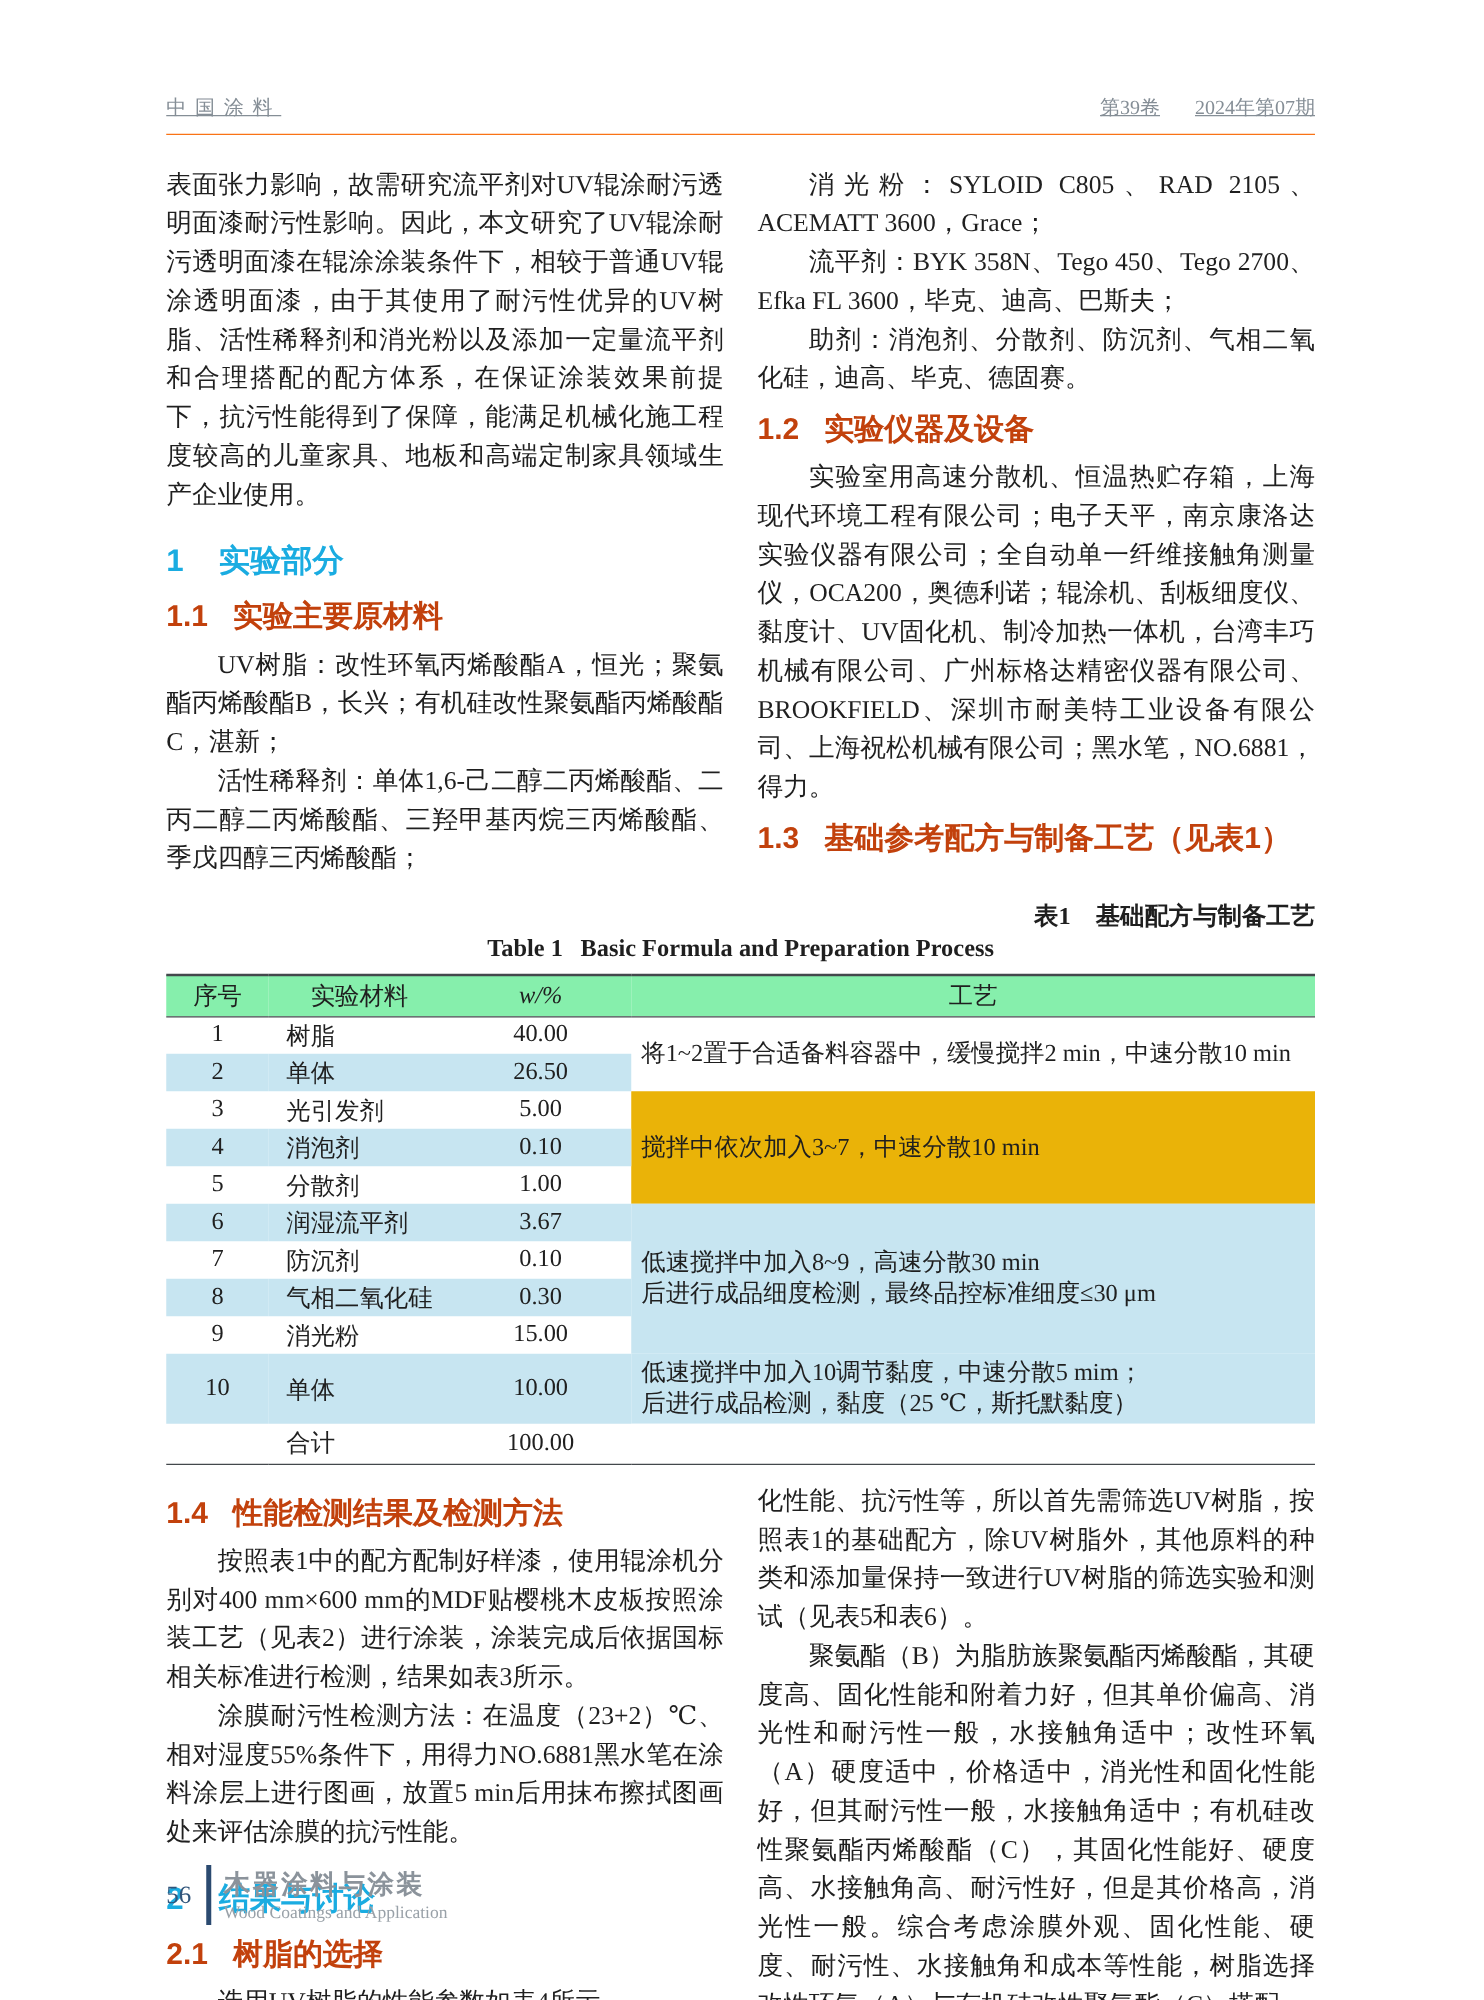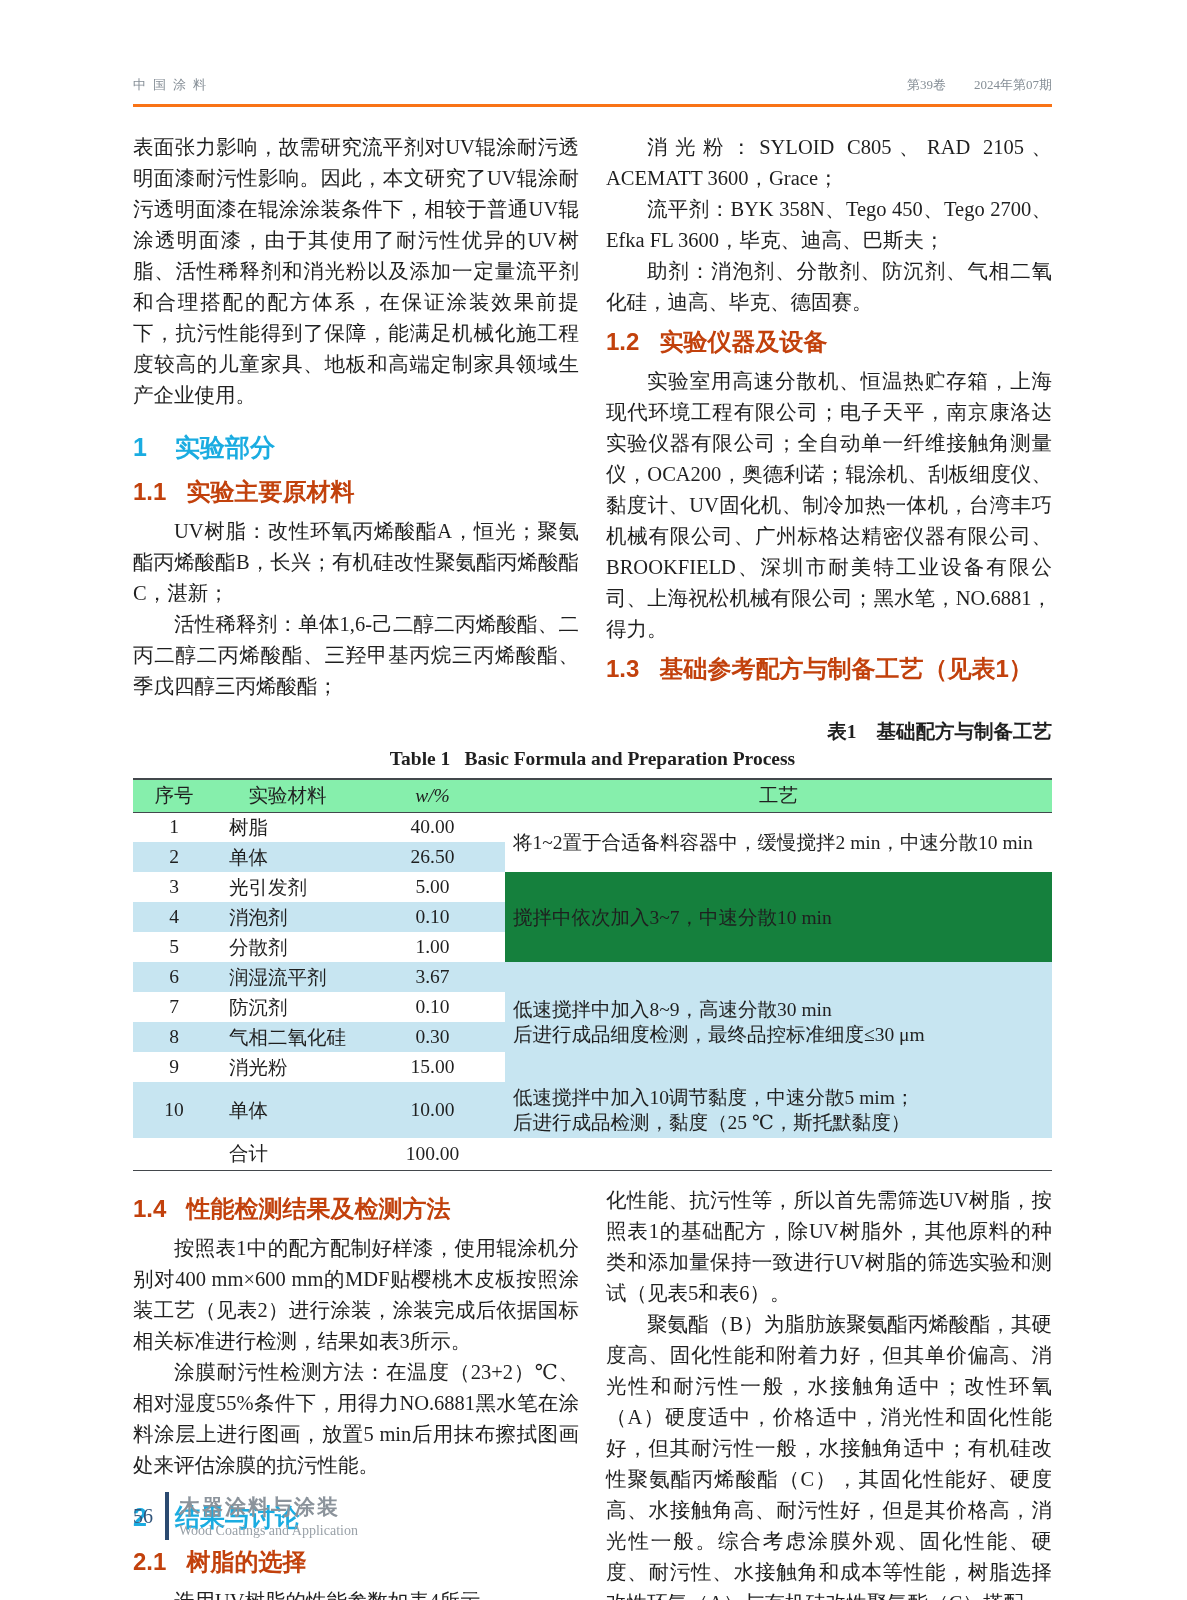--- a/index.html
+++ b/index.html
@@ -9,22 +9,22 @@
     width:1187px; height:1600px;
     background:#ffffff;
     padding:76px 135px 0 133px;
     overflow:hidden;
     font-family:"Liberation Serif","DejaVu Serif",serif;
     color:#1f1f1f;
   }
   
   .page-header {
     display:flex; justify-content:space-between; align-items:baseline;
-    padding-bottom:10px; border-bottom:3px solid #f97316;
-    font-size:13px; color:#858e96;
+    padding-bottom:10px; border-bottom:1px solid #f97316;
+    font-size:16px; color:#858e96;text-decoration:underline;
   }
   .journal-name { letter-spacing:7px; }
   .issue-vol { margin-right:28px; }
   
   .cols { display:flex; gap:27px; margin-top:25px; }
   .col { width:446px; }
   p.body {
     font-size:20.5px; line-height:31px;
     text-align:justify; color:#1f1f1f;
   }
@@ -57,21 +57,21 @@
     border-bottom:1.5px solid #43484c;
   }
   table.formula th.w-col { font-style:italic; }
   table.formula td { height:30px; }
   td.c-no { text-align:center; width:82px; }
   td.c-mat { padding-left:14px; width:145px; }
   td.c-w { text-align:center; width:145px; }
   td.c-proc { padding-left:8px; line-height:25px; }
   tr.blue td { background:#c7e5f1; }
   td.proc-white { background:#ffffff; }
-  td.proc-blue { background:#15803d; }
+  td.proc-blue { background:#eab308; }
   tr.tall td { height:56px; }
   tr.total-row td { height:32px; border-bottom:1.5px solid #43484c; }
   
   .cols-bottom { display:flex; gap:27px; margin-top:14px; }
   
   .page-footer { position:absolute; left:133px; top:1492px; display:flex; align-items:center; }
   .page-num { font-size:20px; color:#30547a; margin-right:12px; font-family:"Liberation Serif","DejaVu Serif",serif; }
   .footer-bar { width:4px; height:48px; background:#2b4a70; margin-right:10px; }
   .pub-cn {
     font-family:"Liberation Sans","DejaVu Sans",sans-serif;

